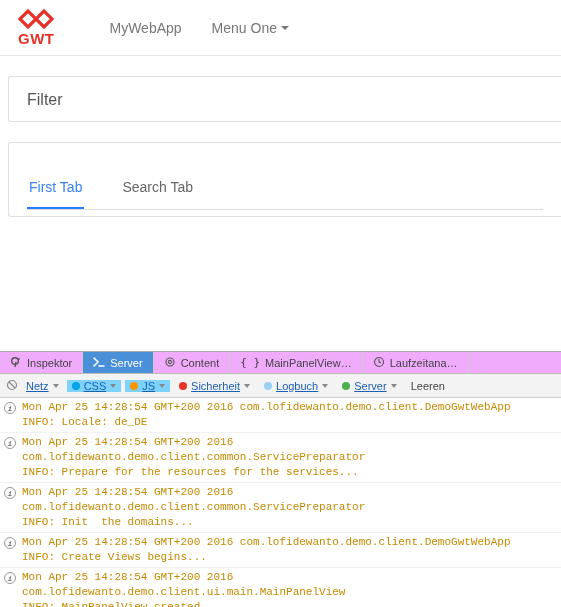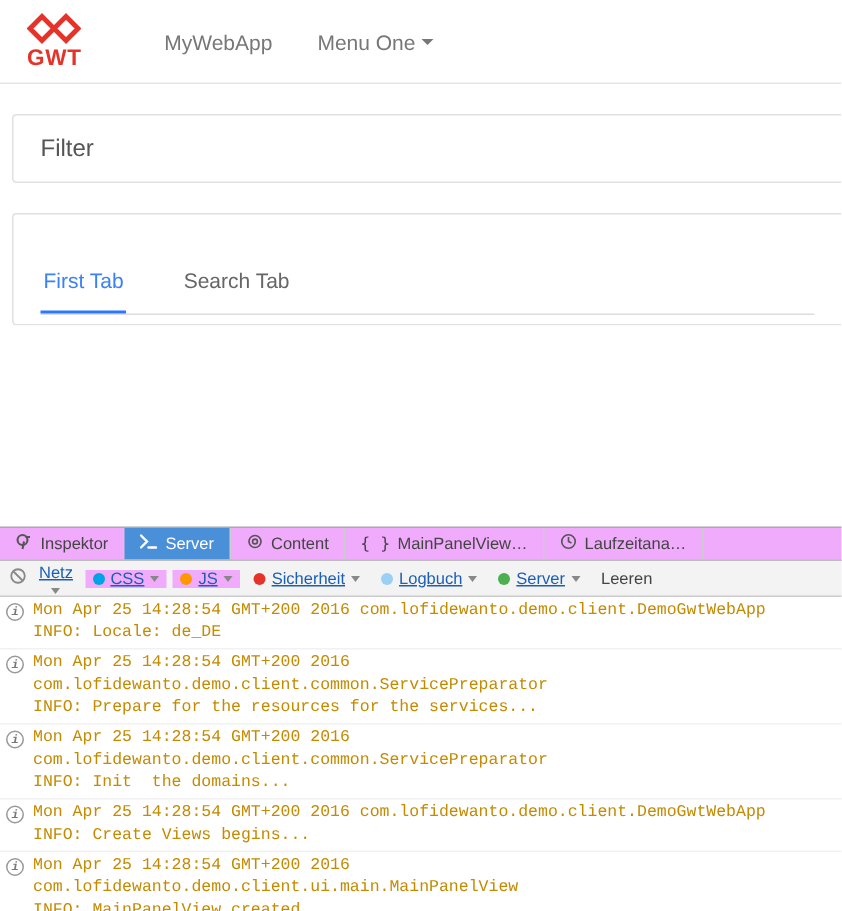--- a/index.html
+++ b/index.html
@@ -40,24 +40,24 @@
   .tabs { display:flex; border-bottom:1px solid #ddd; margin: 26px 18px 0; }
   .tab { padding:10px 2px 12px; margin-right:36px; font-size:14px; color:#666; cursor:pointer; border-bottom:2px solid transparent; }
   .tab.active { color:#3b82f6; border-bottom-color:#2979ff; }
   
   .devtools { position:absolute; left:0; right:0; top:351px; bottom:0; border-top:1px solid #aaa; background:#fafafa; font-family: "Segoe UI", "Lucida Grande", sans-serif; font-size:11px; }
   .dt-tabs { display:flex; align-items:center; height:22px; background:#f0abfc; border-bottom:1px solid #bbb; overflow:hidden; }
   .dt-tab { display:flex; align-items:center; gap:5px; height:100%; padding:0 10px; border-right:1px solid #ccc; color:#444; cursor:pointer; white-space:nowrap; }
   .dt-tab.active { background:#4a90d9; color:#fff; }
   .dt-tab svg { flex:none; }
   .dt-toolbar { display:flex; align-items:center; height:24px; background:#f3f3f3; border-bottom:1px solid #ccc; gap:4px; padding:0 6px; overflow:hidden; }
-  .sel { display:flex; align-items:center; gap:4px; padding:0 4px; cursor:pointer;flex-direction:column; }
+  .sel { display:flex; align-items:center; gap:4px; padding:0 4px; cursor:pointer; }
   .mini-caret { width:0;height:0;border-left:3px solid transparent;border-right:3px solid transparent;border-top:4px solid #888; }
   .dot { width:8px; height:8px; border-radius:50%; display:inline-block; }
-  .pill { background:#f0abfc; }
+  .pill { background:#7dd3fc; }
   .link-btn { color:#1a5fb4; text-decoration:underline dotted; cursor:pointer; }
   .dt-toolbar .link-btn { text-decoration: underline; }
   .dt-toolbar .tb-item { display:flex; align-items:center; gap:4px; padding:0 5px; }
   
   .console { position:absolute; top:46px; left:0; right:0; bottom:0; overflow-y:auto; font-family: "Consolas","Courier New",monospace; font-size:11px; background:#fff; }
   .log-row { display:flex; align-items:flex-start; gap:6px; padding:2px 6px 2px 4px; border-bottom:1px solid #f1f1f1; }
   .info-icon { width:12px;height:12px;border-radius:50%;border:1px solid #999;color:#777;display:flex;align-items:center;justify-content:center;font-size:8px;font-style:italic;font-weight:bold;flex:none;margin-top:2px; }
   .log-body { color:#c48a00; line-height:15px; white-space:pre-wrap; }
 </style>
 </head>

